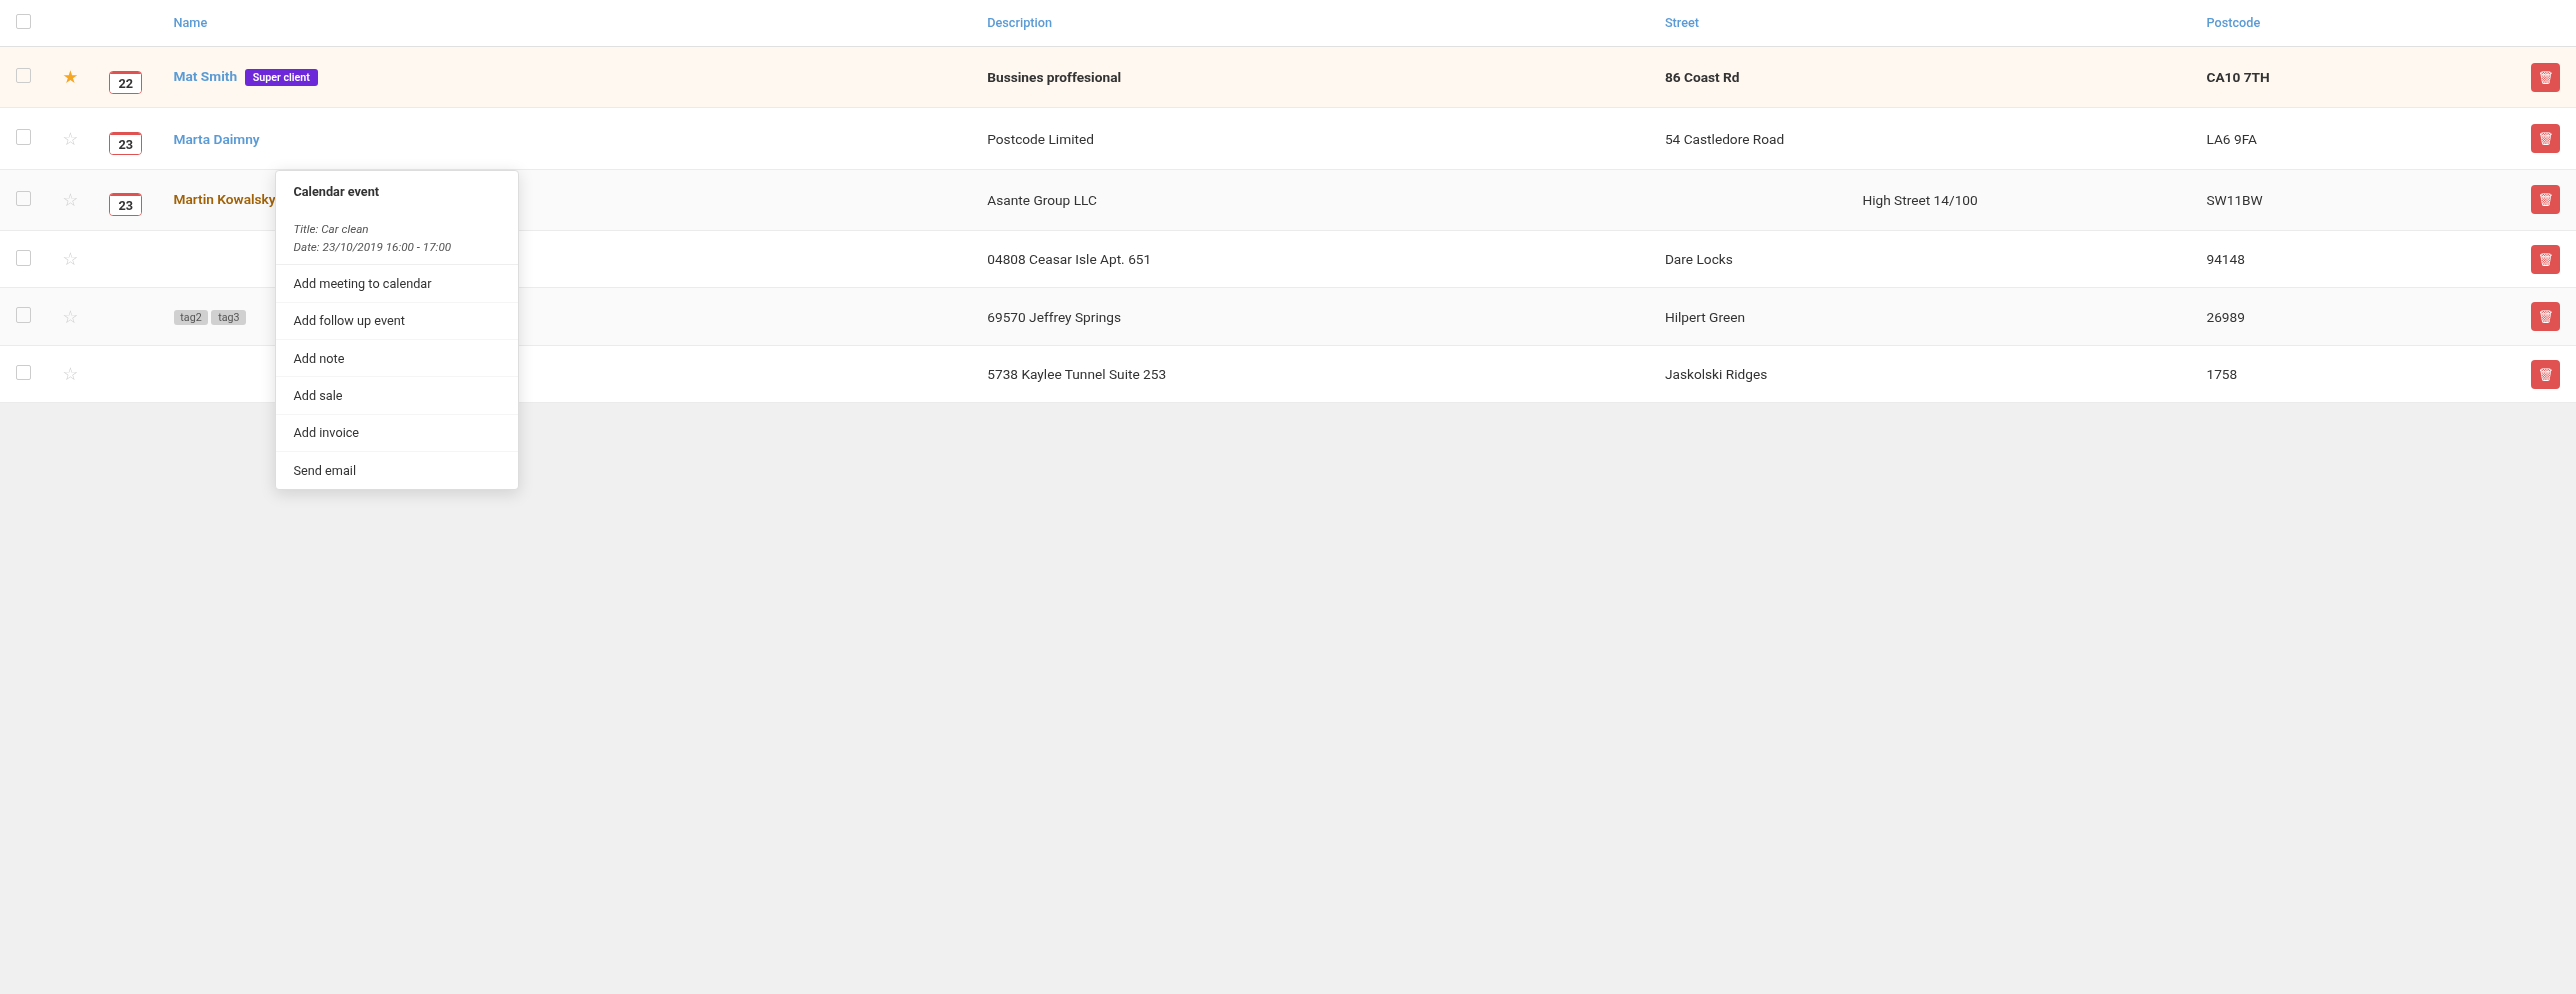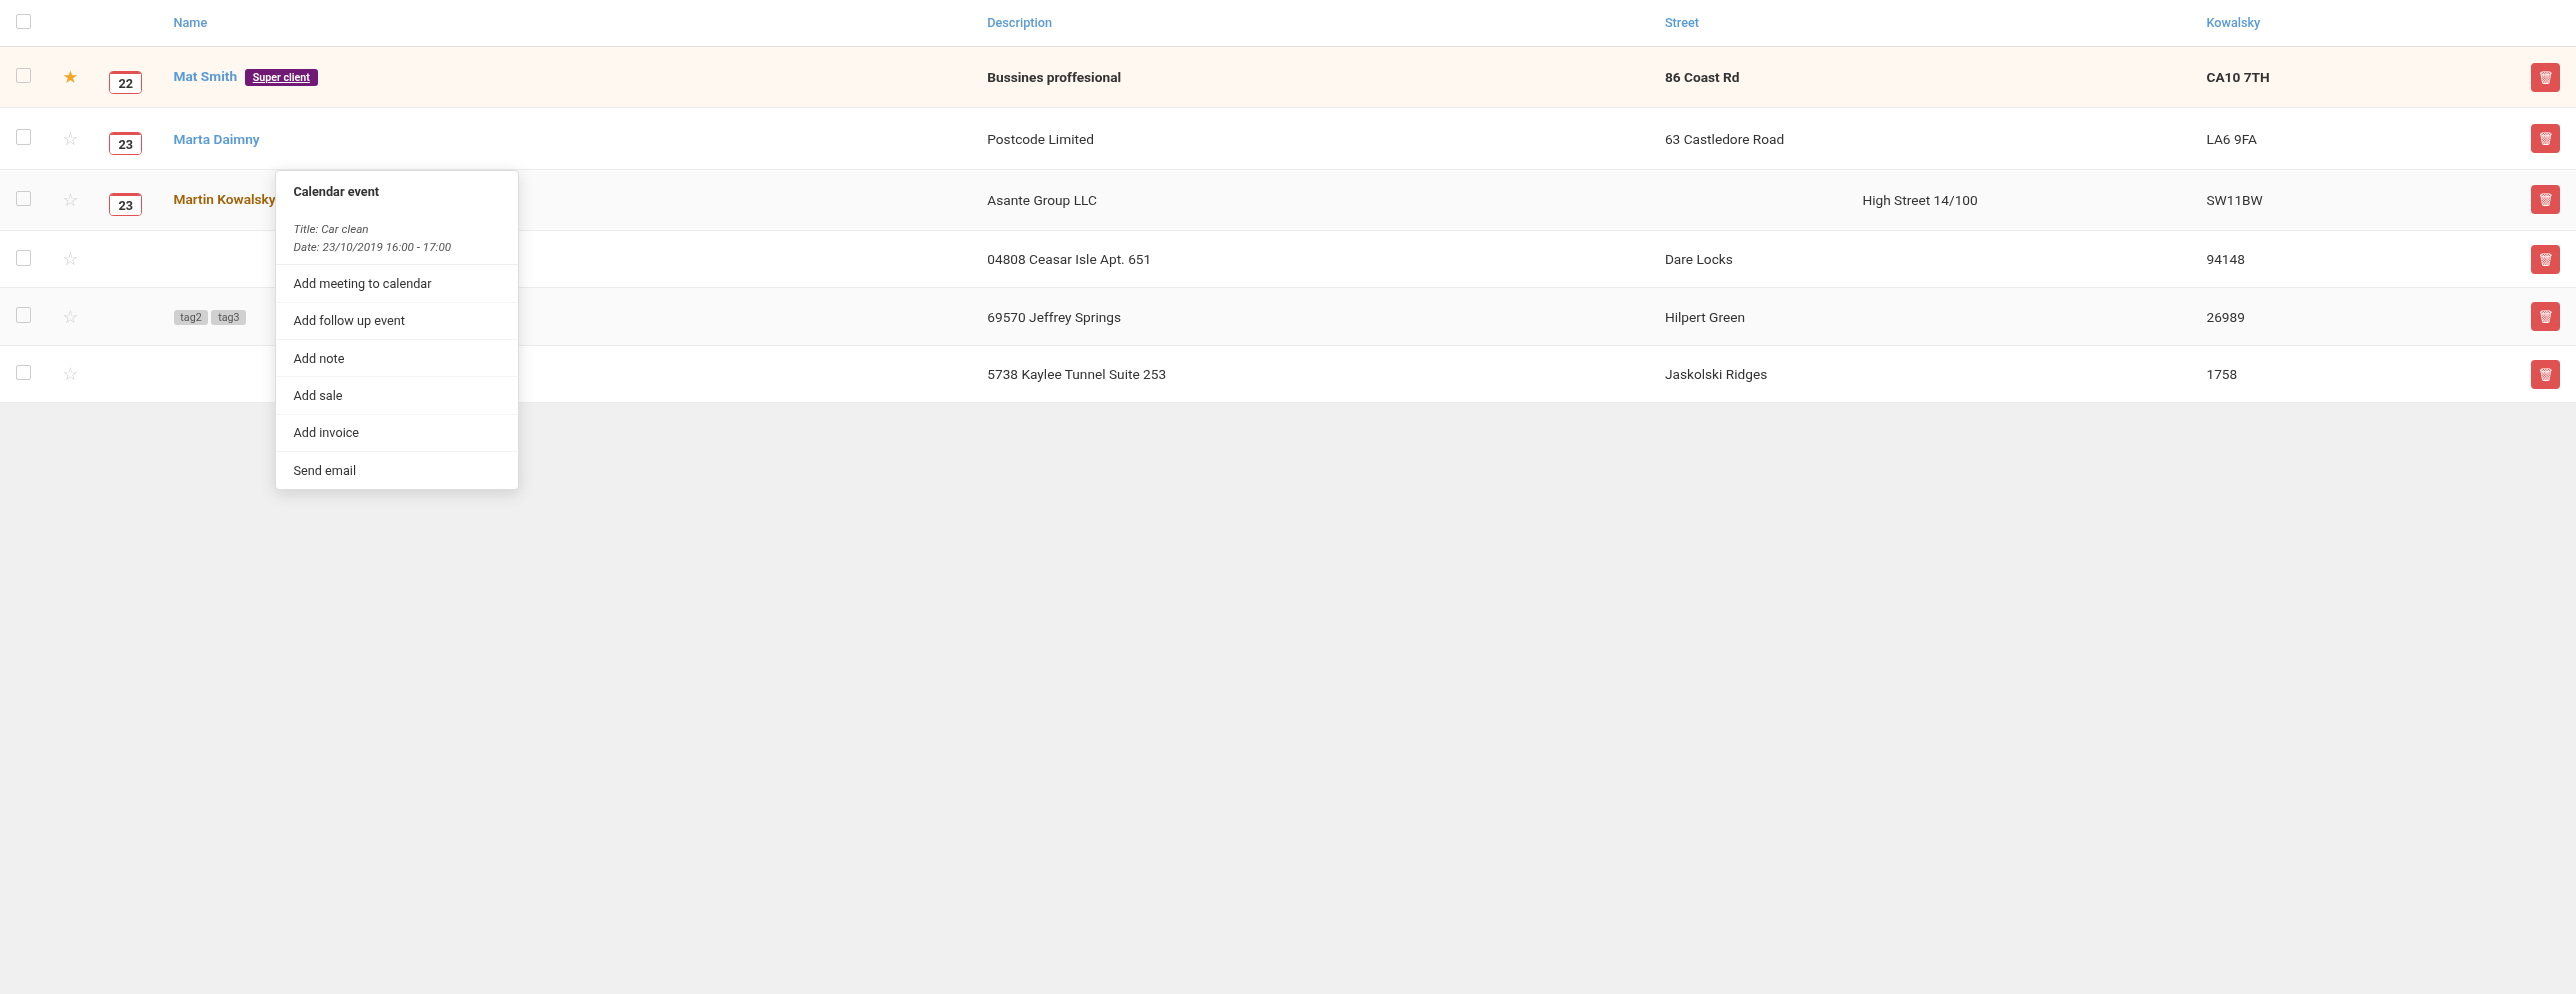--- a/index.html
+++ b/index.html
@@ -109,23 +109,22 @@
     }
     .badge {
       display: inline-block;
       padding: 2px 7.8px;
       border-radius: 2.9px;
       font-size: 10.7px;
       font-weight: 600;
       margin-left: 7.8px;
     }
     .badge-orange {
-      background: #701a75;
+      background: #6d28d9;
       color: white;
-      text-decoration: underline;
     }
     .badge-red {
       background: #e05252;
       color: white;
     }
     .description-cell {
       min-width: 244px;
     }
     .street-cell {
       min-width: 195px;
@@ -224,21 +223,21 @@
         <th>
           <span>Name</span>
         </th>
         <th>
           <span>Description</span>
         </th>
         <th>
           <span>Street</span>
         </th>
         <th>
-          <span>Kowalsky</span>
+          <span>Postcode</span>
         </th>
         <th></th>
       </tr>
     </thead>
     <tbody id="table-body">
     <tr class="highlighted">
           <td class="checkbox-cell"><span class="checkbox"></span></td>
           <td class="star-cell"><span class="star-icon filled">★</span></td>
           <td class="calendar-cell"><span class="calendar-badge">
               <span class="cal-top"></span>
@@ -252,21 +251,21 @@
         </tr>
         <tr>
           <td class="checkbox-cell"><span class="checkbox"></span></td>
           <td class="star-cell"><span class="star-icon">☆</span></td>
           <td class="calendar-cell"><span class="calendar-badge">
               <span class="cal-top"></span>
               <span class="cal-day">23</span>
             </span></td>
           <td class="name-cell" style="position: relative;"><span class="name-link" style="color: rgb(91, 155, 213); font-weight: 600;">Marta Daimny</span></td>
           <td class="description-cell" style="font-weight: 400;">Postcode Limited</td>
-          <td class="street-cell" style="font-weight: 400;">63 Castledore Road</td>
+          <td class="street-cell" style="font-weight: 400;">54 Castledore Road</td>
           <td class="postcode-cell" style="font-weight: 400;">LA6 9FA</td>
           <td class="delete-cell"><button class="delete-btn" style="background: rgb(224, 82, 82);">🗑</button></td>
         </tr>
         <tr>
           <td class="checkbox-cell"><span class="checkbox"></span></td>
           <td class="star-cell"><span class="star-icon">☆</span></td>
           <td class="calendar-cell"><span class="calendar-badge">
               <span class="cal-top"></span>
               <span class="cal-day">23</span>
             </span></td>

